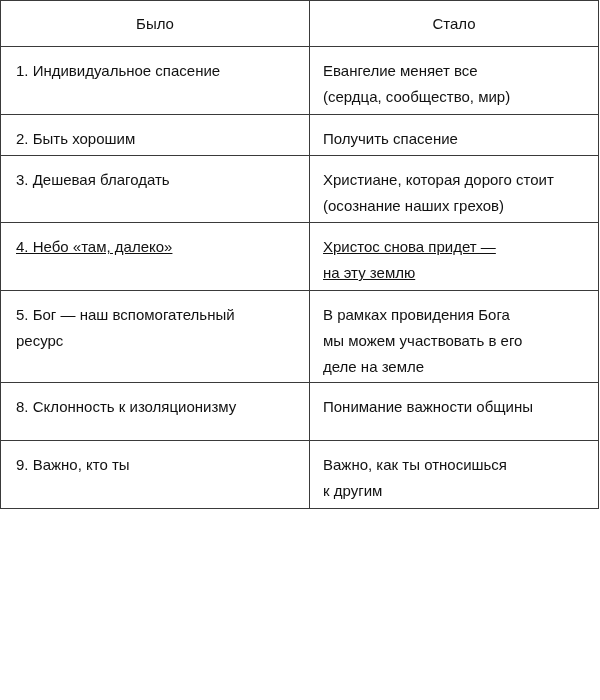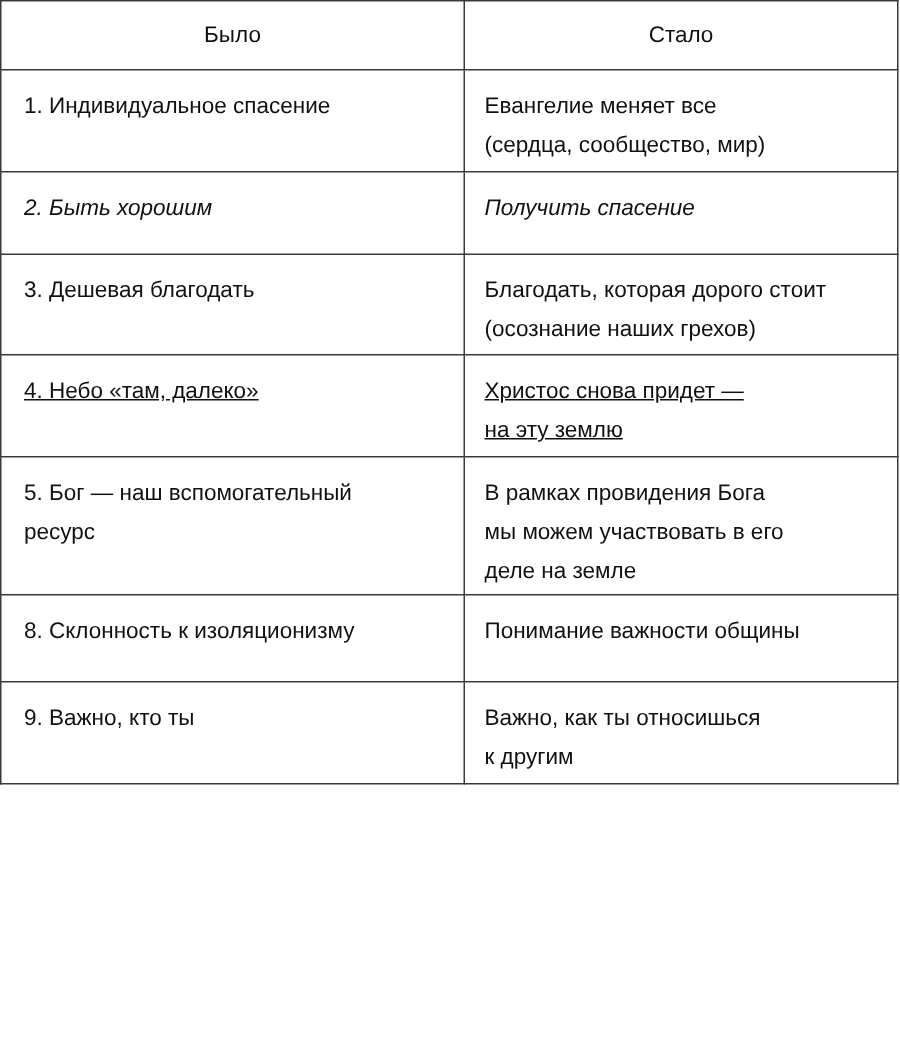--- a/index.html
+++ b/index.html
@@ -42,34 +42,34 @@
   <tbody id="rows">
       <tr style="height: 68px; margin-left: 32px;">
         <td class="col-left left">
           <span class="line">1. Индивидуальное спасение</span>
         </td>
         <td class="right">
           <span class="line">Евангелие меняет все</span>
           <span class="line">(сердца, сообщество, мир)</span>
         </td>
       </tr>
-      <tr style="height: 55px; font-style: italic;">
+      <tr style="height: 41px;">
         <td class="col-left left">
           <span class="line">2. Быть хорошим</span>
         </td>
         <td class="right">
           <span class="line">Получить спасение</span>
         </td>
       </tr>
       <tr style="height: 67px;">
         <td class="col-left left">
           <span class="line">3. Дешевая благодать</span>
         </td>
         <td class="right">
-          <span class="line">Благодать, которая дорого стоит</span>
+          <span class="line">Христиане, которая дорого стоит</span>
           <span class="line">(осознание наших грехов)</span>
         </td>
       </tr>
       <tr style="height: 68px; text-decoration: underline;">
         <td class="col-left left">
           <span class="line">4. Небо «там, далеко»</span>
         </td>
         <td class="right">
           <span class="line">Христос снова придет —</span>
           <span class="line">на эту землю</span>

